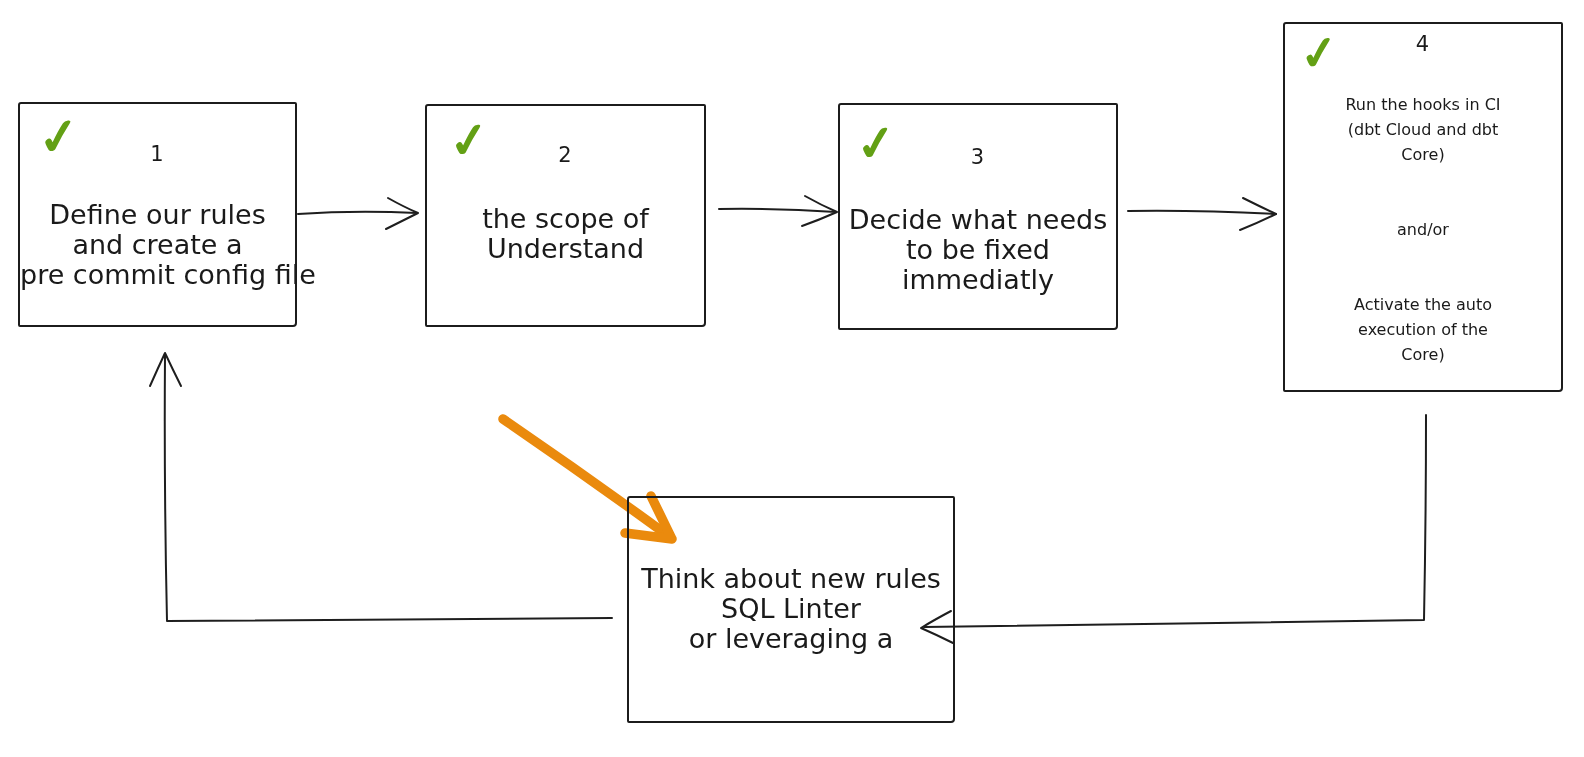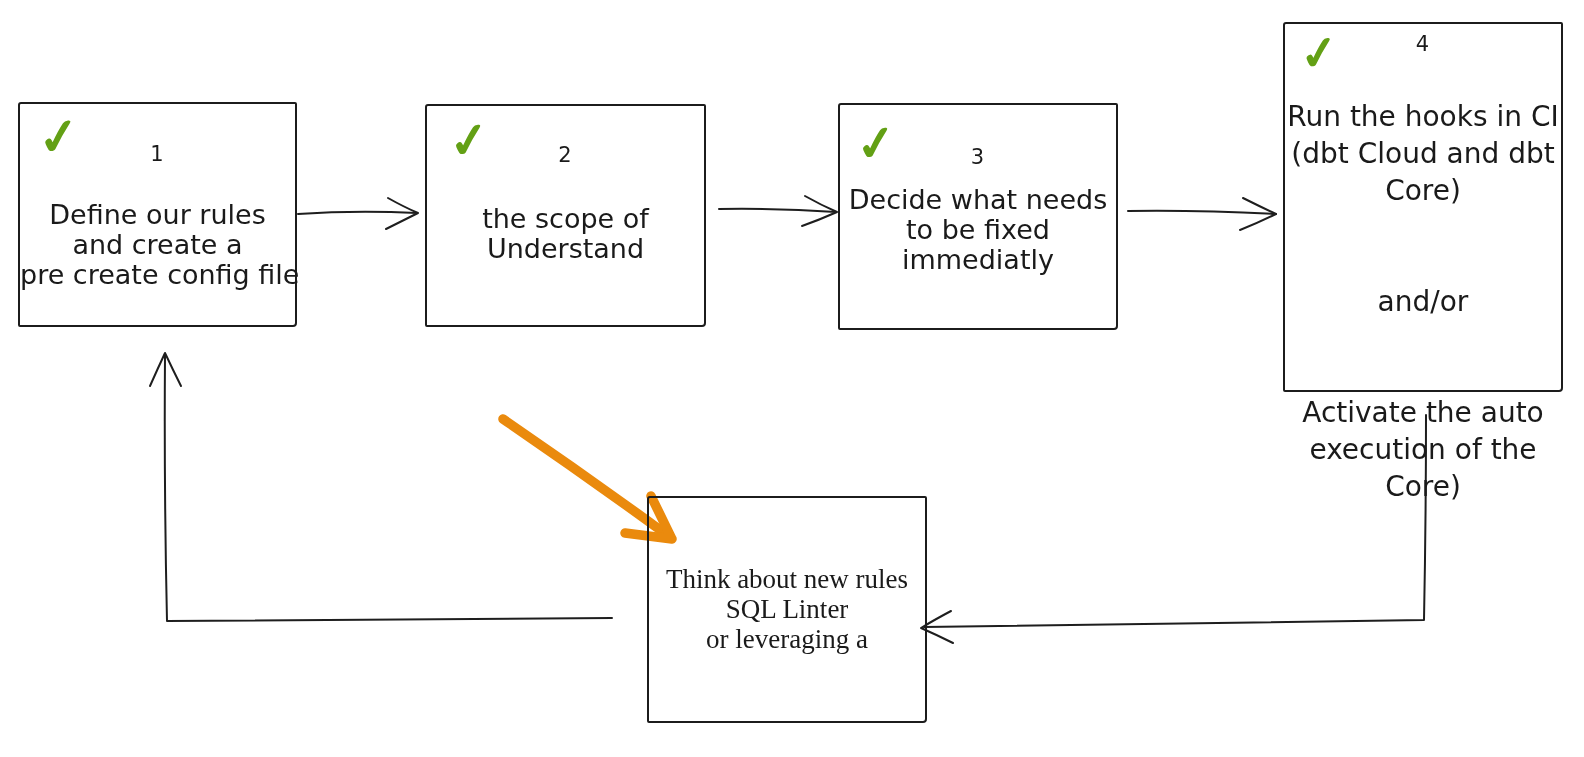--- a/index.html
+++ b/index.html
@@ -41,24 +41,23 @@
     text-align: center;
   }
   .tline {
     display: block;
     font-size: 27px;
     line-height: 30px;
     min-height: 30px;
     white-space: nowrap;
   }
   .sm .tline {
-    font-size: 28px;
+    font-size: 16px;
     line-height: 25px;
     min-height: 25px;
-    margin-top: 12px;
   }
   svg.overlay {
     position: absolute;
     left: 0; top: 0;
     pointer-events: none;
   }
   svg.overlay path {
     fill: none;
     stroke: #1e1e1e;
     stroke-width: 2;
@@ -107,37 +106,37 @@
       <path class="orange" d="M651 496 L672 539 M625 533 L672 539"></path>
     </g>
   </svg>
 
   <div class="sbox" style="left:18px; top:102px; width:279px; height:225px;">
     <span class="check" style="left:18px; top:8px; font-size:50px;">✓</span>
     <span class="num" style="top:38px;">1</span>
     <div class="lines" style="top:96px;">
       <span class="tline">Define our rules</span>
       <span class="tline">and create a</span>
-      <span class="tline">pre create config file</span>
+      <span class="tline">pre commit config file</span>
     </div>
   </div>
 
   <div class="sbox" style="left:425px; top:104px; width:281px; height:223px;">
     <span class="check" style="left:22px; top:10px; font-size:48px;">✓</span>
     <span class="num" style="top:37px;">2</span>
     <div class="lines" style="top:98px;">
       <span class="tline">the scope of</span>
       <span class="tline">Understand</span>
     </div>
   </div>
 
   <div class="sbox" style="left:838px; top:103px; width:280px; height:227px;">
     <span class="check" style="left:16px; top:14px; font-size:48px;">✓</span>
     <span class="num" style="top:40px;">3</span>
-    <div class="lines" style="top:80px;">
+    <div class="lines" style="top:100px;">
       <span class="tline">Decide what needs</span>
       <span class="tline">to be fixed</span>
       <span class="tline">immediatly</span>
     </div>
   </div>
 
   <div class="sbox sm" style="left:1283px; top:22px; width:280px; height:370px;">
     <span class="check" style="left:15px; top:6px; font-size:46px;">✓</span>
     <span class="num" style="top:8px;">4</span>
     <div class="lines" style="top:68px;">
@@ -148,21 +147,21 @@
       <span class="tline"></span>
       <span class="tline">and/or</span>
       <span class="tline"></span>
       <span class="tline"></span>
       <span class="tline">Activate the auto</span>
       <span class="tline">execution of the</span>
       <span class="tline">Core)</span>
     </div>
   </div>
 
-  <div class="sbox" style="left:647px; top:496px; width:280px; height:227px;font-family:Liberation Serif, serif;">
+  <div class="sbox" style="left:627px; top:496px; width:328px; height:227px;">
     <div class="lines" style="top:66px;">
       <span class="tline">Think about new rules</span>
       <span class="tline">SQL Linter</span>
       <span class="tline">or leveraging a</span>
     </div>
   </div>
 
 </div>
 
 </body></html>

